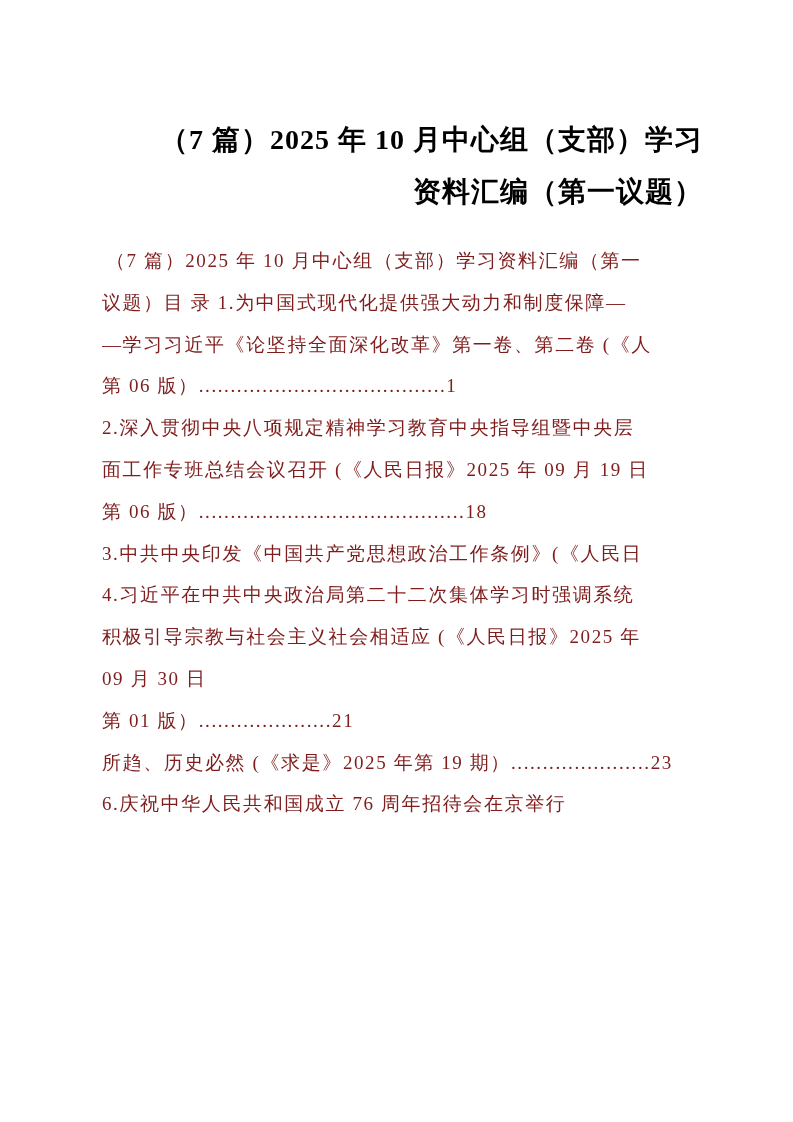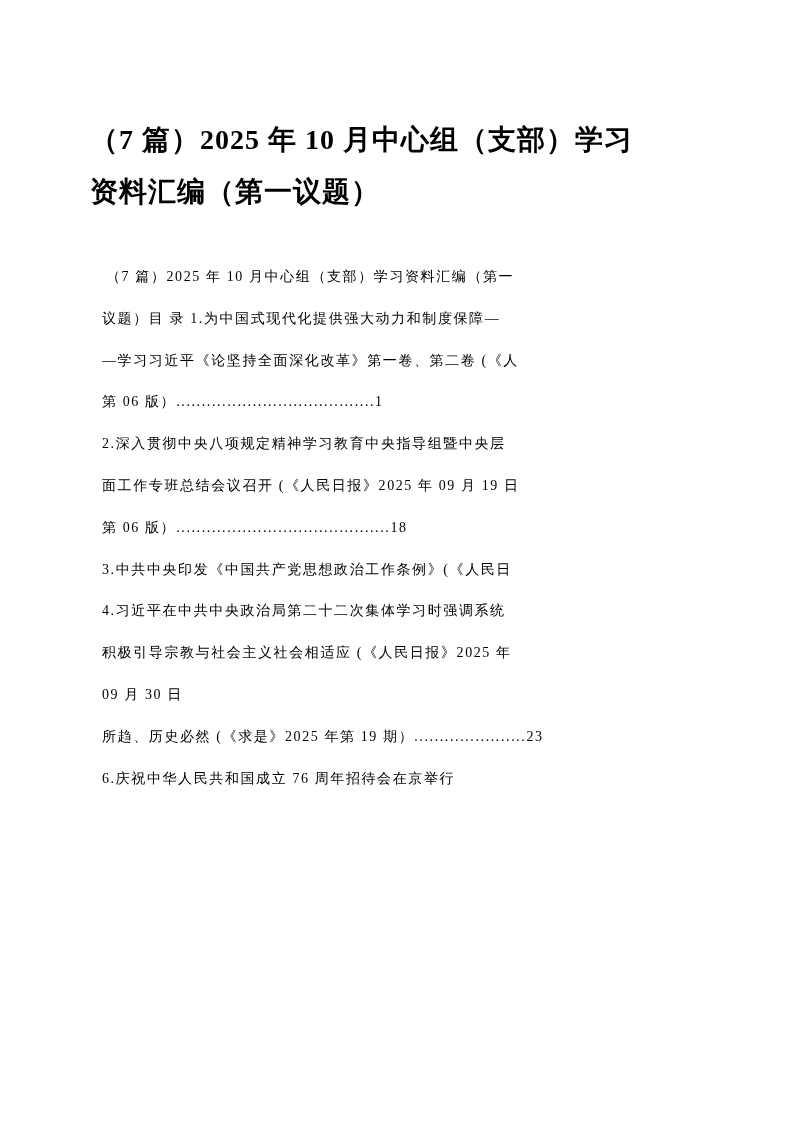--- a/index.html
+++ b/index.html
@@ -13,36 +13,36 @@
     height: 1122px;
     margin: 0;
     background: #ffffff;
     color: #000000;
     font-family: "Liberation Serif", "DejaVu Serif", serif;
     overflow: hidden;
   }
   .doc-title {
     margin: 0;
     padding: 114px 90px 0 90px;
-    text-align: left;
+    text-align: right;
     font-weight: 700;
     font-size: 28px;
     line-height: 52px;
     letter-spacing: 1px;
   }
   .doc-title .title-line {
     white-space: pre;
   }
   .toc {
-    margin-top: 38px;
+    margin-top: 22px;
     padding: 0 100px 0 102px;
-    font-size: 14px;
+    font-size: 19px;
     line-height: 41.8px;
     letter-spacing: 1.6px;
-    color: #000000;
+    color: #7f1d1d;
   }
   .toc-line {
     white-space: pre;
     overflow: hidden;
   }
   .toc-line.first {
     text-indent: 4px;
   }
 </style>
 </head>
@@ -60,17 +60,18 @@
     <div class="toc-line">议题）目 录 1.为中国式现代化提供强大动力和制度保障—</div>
     <div class="toc-line">—学习习近平《论坚持全面深化改革》第一卷、第二卷 (《人</div>
     <div class="toc-line">第 06 版）.......................................1</div>
     <div class="toc-line">2.深入贯彻中央八项规定精神学习教育中央指导组暨中央层</div>
     <div class="toc-line">面工作专班总结会议召开 (《人民日报》2025 年 09 月 19 日</div>
     <div class="toc-line">第 06 版）..........................................18</div>
     <div class="toc-line">3.中共中央印发《中国共产党思想政治工作条例》(《人民日</div>
     <div class="toc-line">4.习近平在中共中央政治局第二十二次集体学习时强调系统</div>
     <div class="toc-line">积极引导宗教与社会主义社会相适应 (《人民日报》2025 年</div>
     <div class="toc-line">09 月 30 日</div>
+    <div class="toc-line">第 01 版）.....................21</div>
     <div class="toc-line">所趋、历史必然 (《求是》2025 年第 19 期）......................23</div>
     <div class="toc-line">6.庆祝中华人民共和国成立 76 周年招待会在京举行</div>
   </div>
 
 </div>
 
 </body></html>

